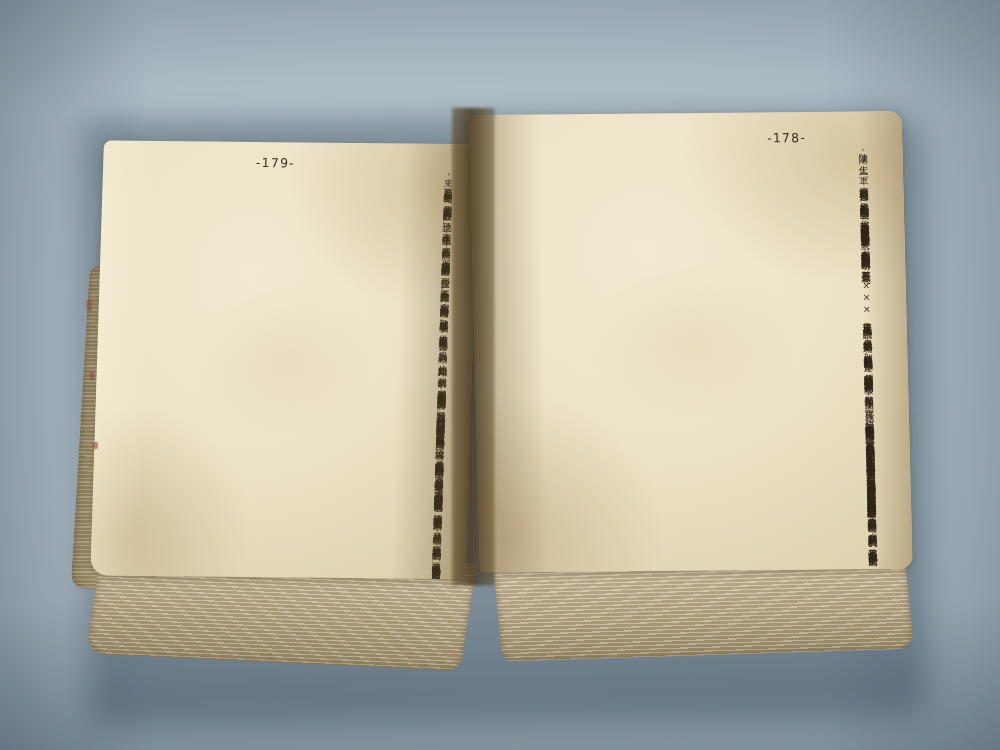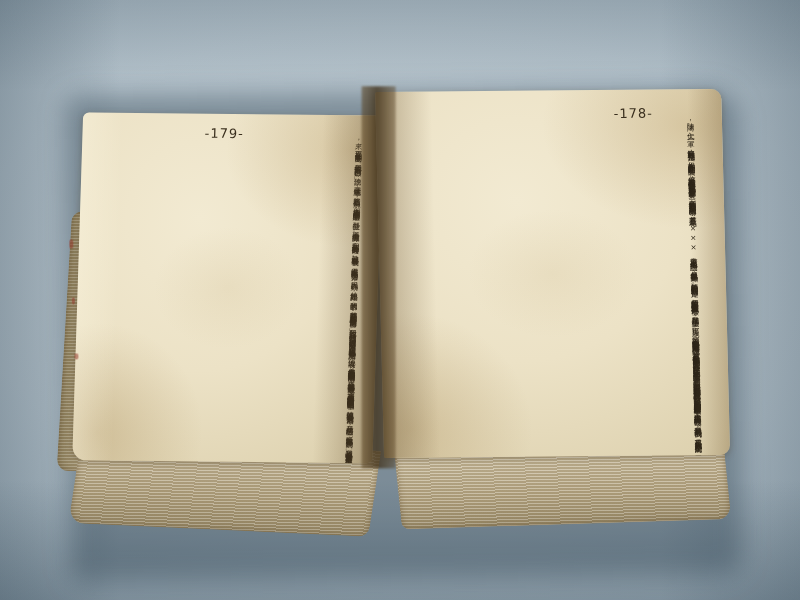--- a/index.html
+++ b/index.html
@@ -204,21 +204,21 @@
   .page-left .textblock.lower { top: 212px; height: 120px; }
   .page-right .textblock.lower { top: 238px; height: 112px; }
 
   .col {
     display: inline-block;
     vertical-align: top;
   }
 
   .pageno {
     position: absolute;
-    font-size: 13px;
+    font-size: 10px;
     color: #3a2f1e;
     letter-spacing: 1px;
     writing-mode: horizontal-tb;
     text-align: right;
   }
   .pageno-left { left: 122px; top: 12px; }
   .pageno-right { left: 238px; top: 16px; }
 
   
   .curve-hl {

